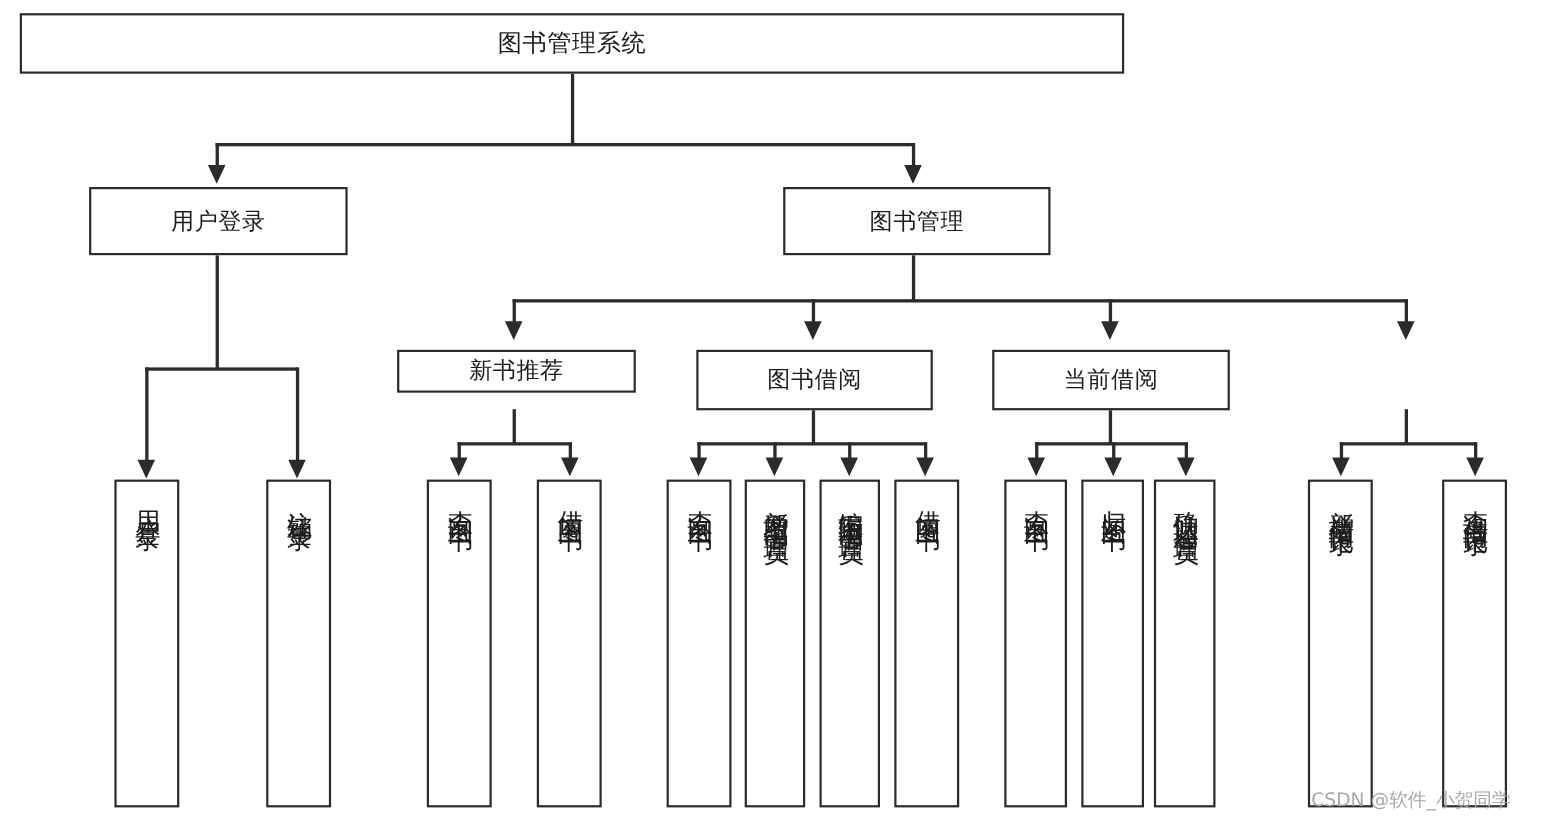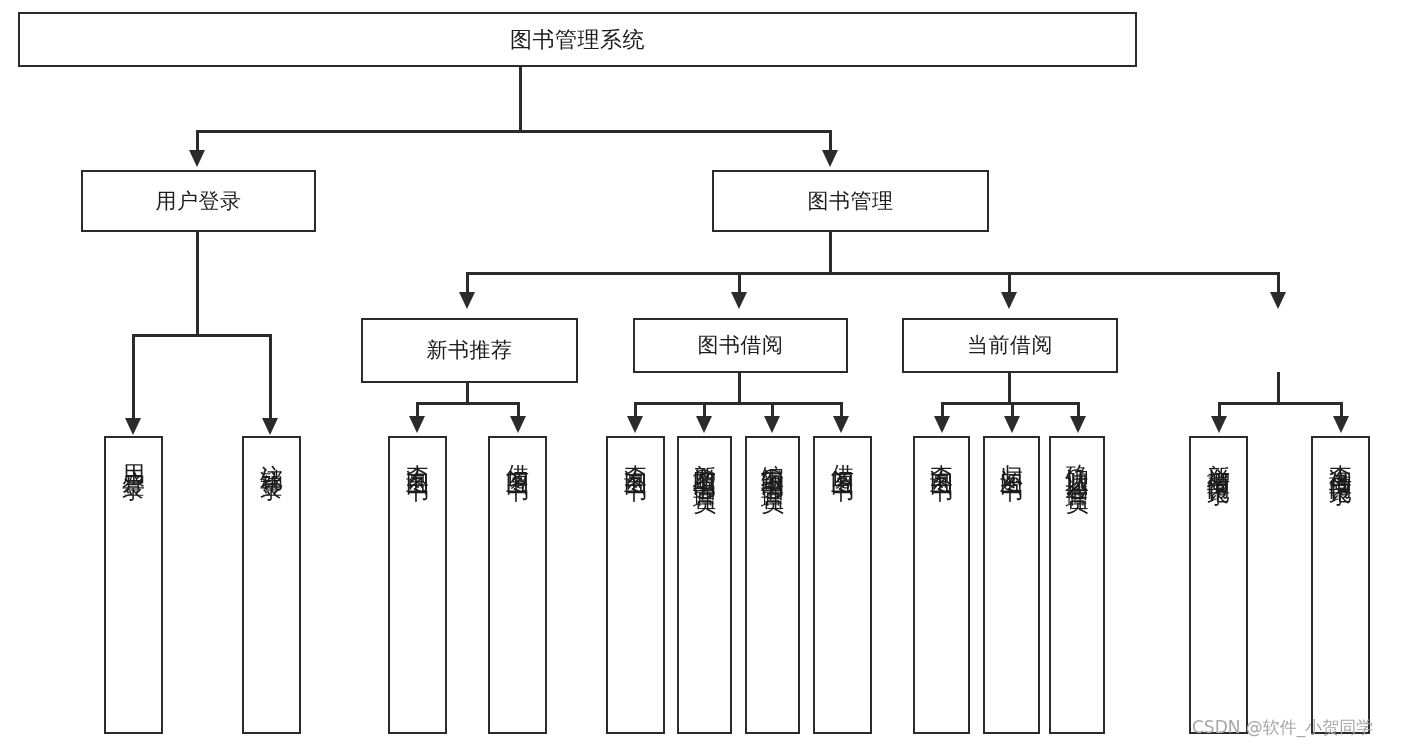--- a/index.html
+++ b/index.html
@@ -143,32 +143,32 @@
   <div class="edge v" style="left:1077px; top:402px; height:16px;"></div>
   <div class="arrow" style="left:1070px; top:416px;"></div>
 
   <div class="edge v" style="left:1277px; top:372px; height:32px;"></div>
   <div class="edge h" style="left:1218px; top:402px; width:124px;"></div>
   <div class="edge v" style="left:1218px; top:402px; height:16px;"></div>
   <div class="arrow" style="left:1211px; top:416px;"></div>
   <div class="edge v" style="left:1340px; top:402px; height:16px;"></div>
   <div class="arrow" style="left:1333px; top:416px;"></div>
 
-  <div class="node root horizontal" style="left:18px; top:12px; width:1119px; height:55px;">
+  <div class="node root horizontal" style="left:18px; top:12px; width:1004px; height:55px;">
     <span class="label">图书管理系统</span>
   </div>
 
   <div class="node horizontal" style="left:81px; top:170px; width:235px; height:62px;">
     <span class="label">用户登录</span>
   </div>
-  <div class="node horizontal" style="left:712px; top:170px; width:277px; height:62px;">
+  <div class="node horizontal" style="left:712px; top:170px; width:243px; height:62px;">
     <span class="label">图书管理</span>
   </div>
 
-  <div class="node horizontal" style="left:361px; top:318px; width:217px; height:65px;">
+  <div class="node horizontal" style="left:361px; top:318px; width:217px; height:39px;">
     <span class="label">新书推荐</span>
   </div>
   <div class="node horizontal" style="left:633px; top:318px; width:215px; height:55px;">
     <span class="label">图书借阅</span>
   </div>
   <div class="node horizontal" style="left:902px; top:318px; width:216px; height:55px;">
     <span class="label">当前借阅</span>
   </div>
 
   <div class="node vertical" style="left:104px; top:436px; width:59px; height:298px;">

